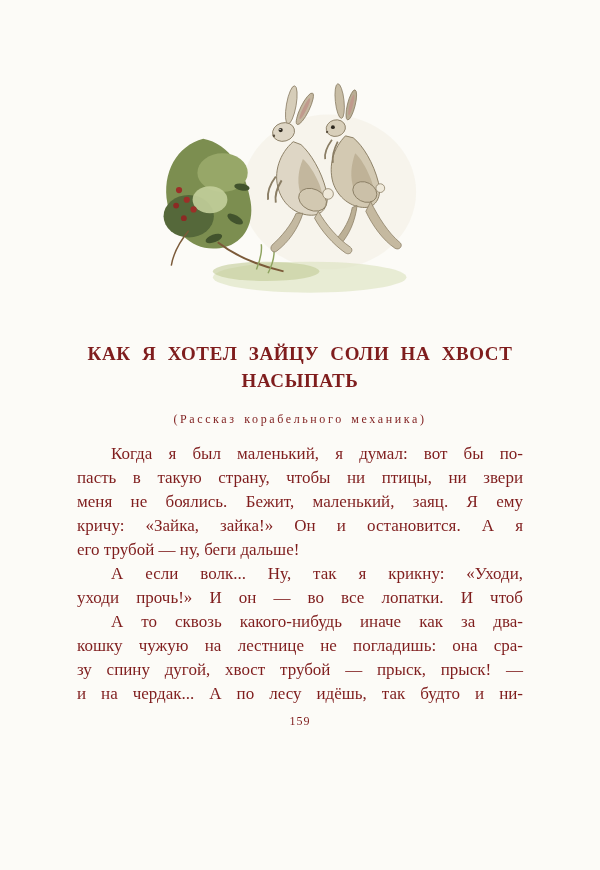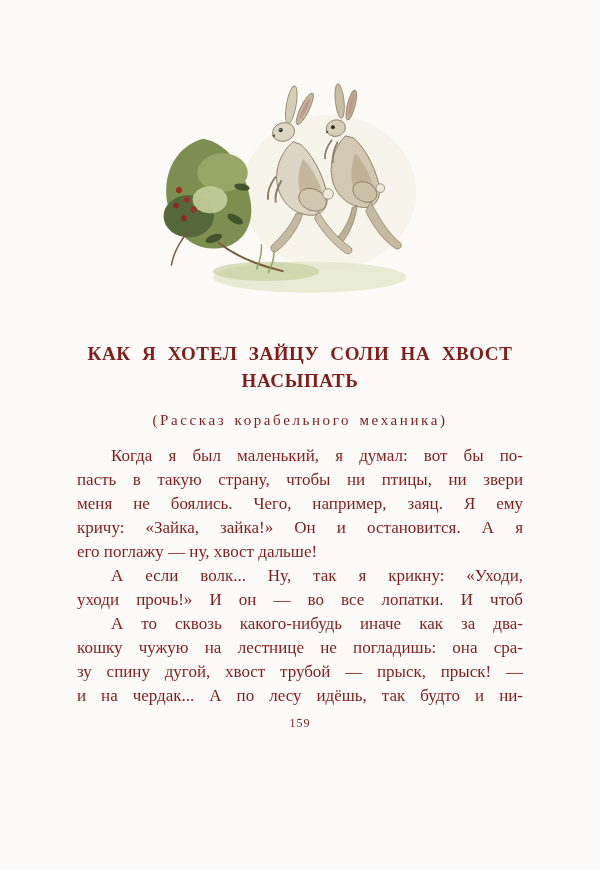--- a/index.html
+++ b/index.html
@@ -32,21 +32,21 @@
     text-align: center;
     font-weight: bold;
     font-size: 19px;
     line-height: 27px;
     letter-spacing: 0.6px;
     word-spacing: 6px;
   }
   .subtitle {
     margin-top: 18px;
     text-align: center;
-    font-size: 15px;
+    font-size: 12px;
     letter-spacing: 2.6px;
     word-spacing: 2px;
   }
   .body-text {
     margin-top: 15px;
     font-size: 17px;
     line-height: 24px;
   }
   .line {
     text-align: justify;
@@ -144,23 +144,23 @@
       <div>КАК Я ХОТЕЛ ЗАЙЦУ СОЛИ НА ХВОСТ</div>
       <div>НАСЫПАТЬ</div>
     </div>
 
     <div class="subtitle">(Рассказ корабельного механика)</div>
 
     <div class="body-text">
 
       <div class="line indent">Когда я был маленький, я думал: вот бы по-</div>
       <div class="line">пасть в такую страну, чтобы ни птицы, ни звери</div>
-      <div class="line">меня не боялись. Чего, например, заяц. Я ему</div>
+      <div class="line">меня не боялись. Бежит, маленький, заяц. Я ему</div>
       <div class="line">кричу: «Зайка, зайка!» Он и остановится. А я</div>
-      <div class="line last">его поглажу — ну, хвост дальше!</div>
+      <div class="line last">его трубой — ну, беги дальше!</div>
 
       <div class="line indent">А если волк... Ну, так я крикну: «Уходи,</div>
       <div class="line">уходи прочь!» И он — во все лопатки. И чтоб</div>
 
       <div class="line indent">А то сквозь какого-нибудь иначе как за два-</div>
       <div class="line">кошку чужую на лестнице не погладишь: она сра-</div>
       <div class="line">зу спину дугой, хвост трубой — прыск, прыск! —</div>
       <div class="line">и на чердак... А по лесу идёшь, так будто и ни-</div>
     </div>
 

